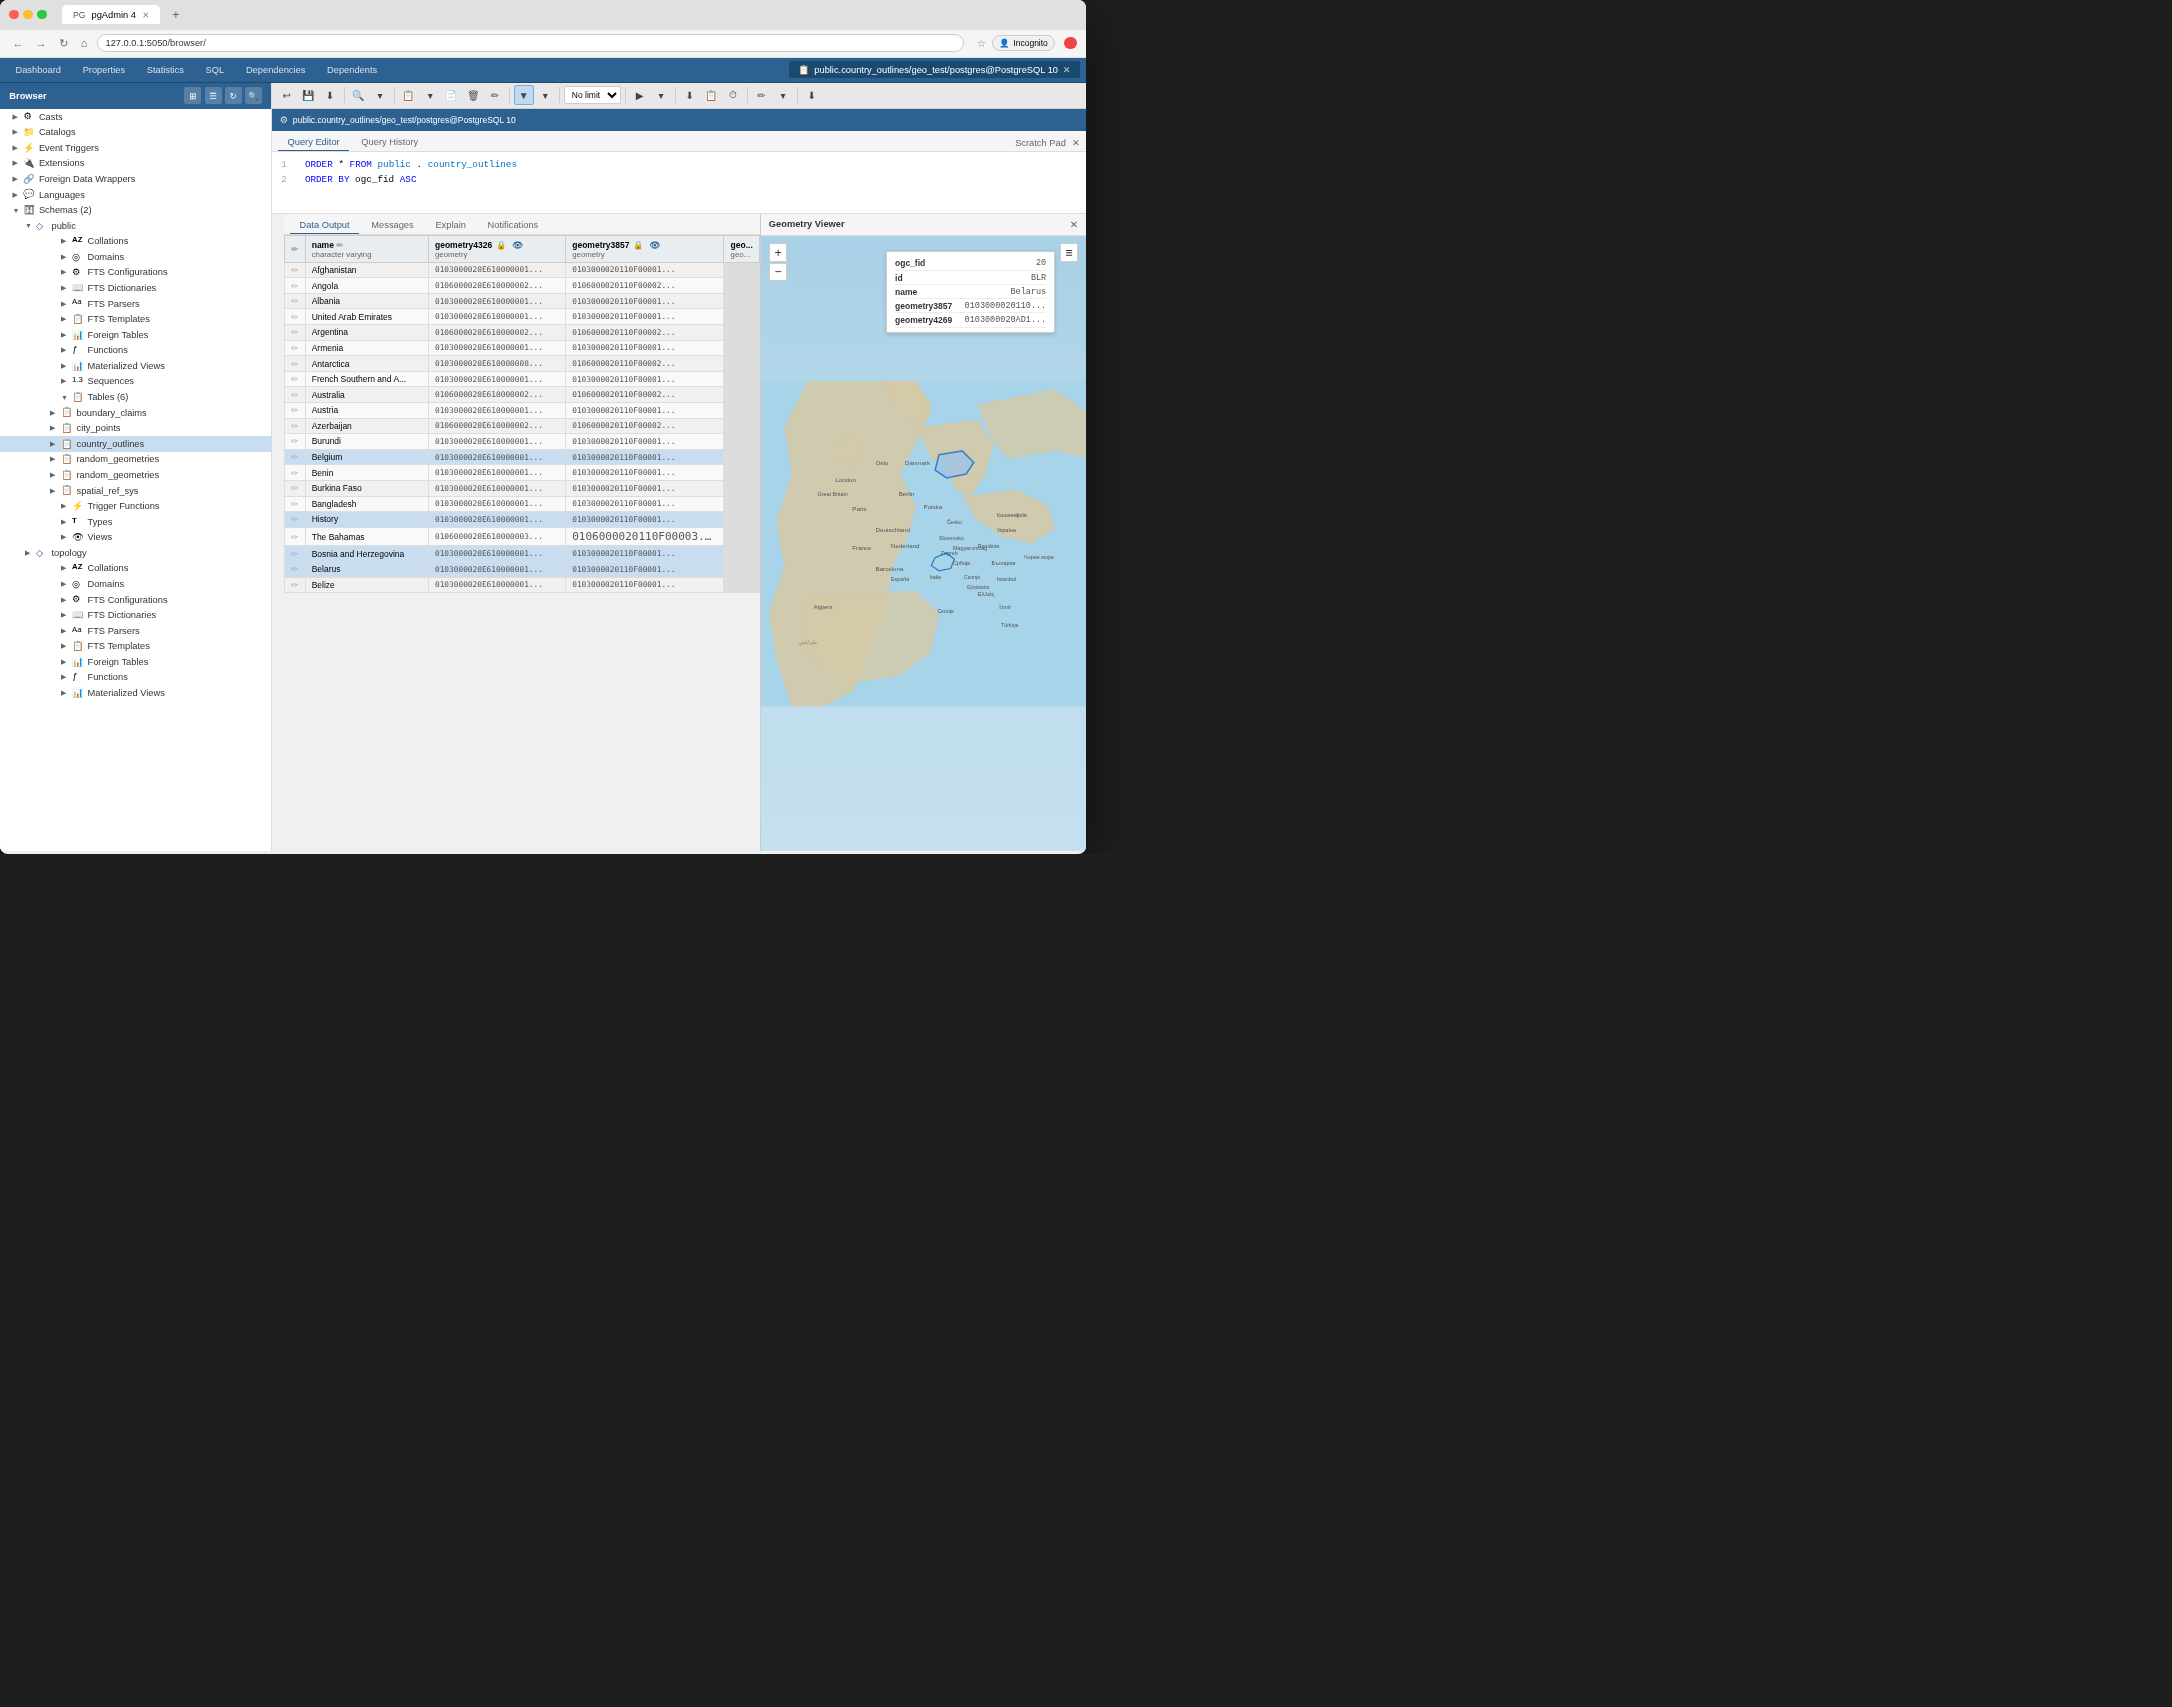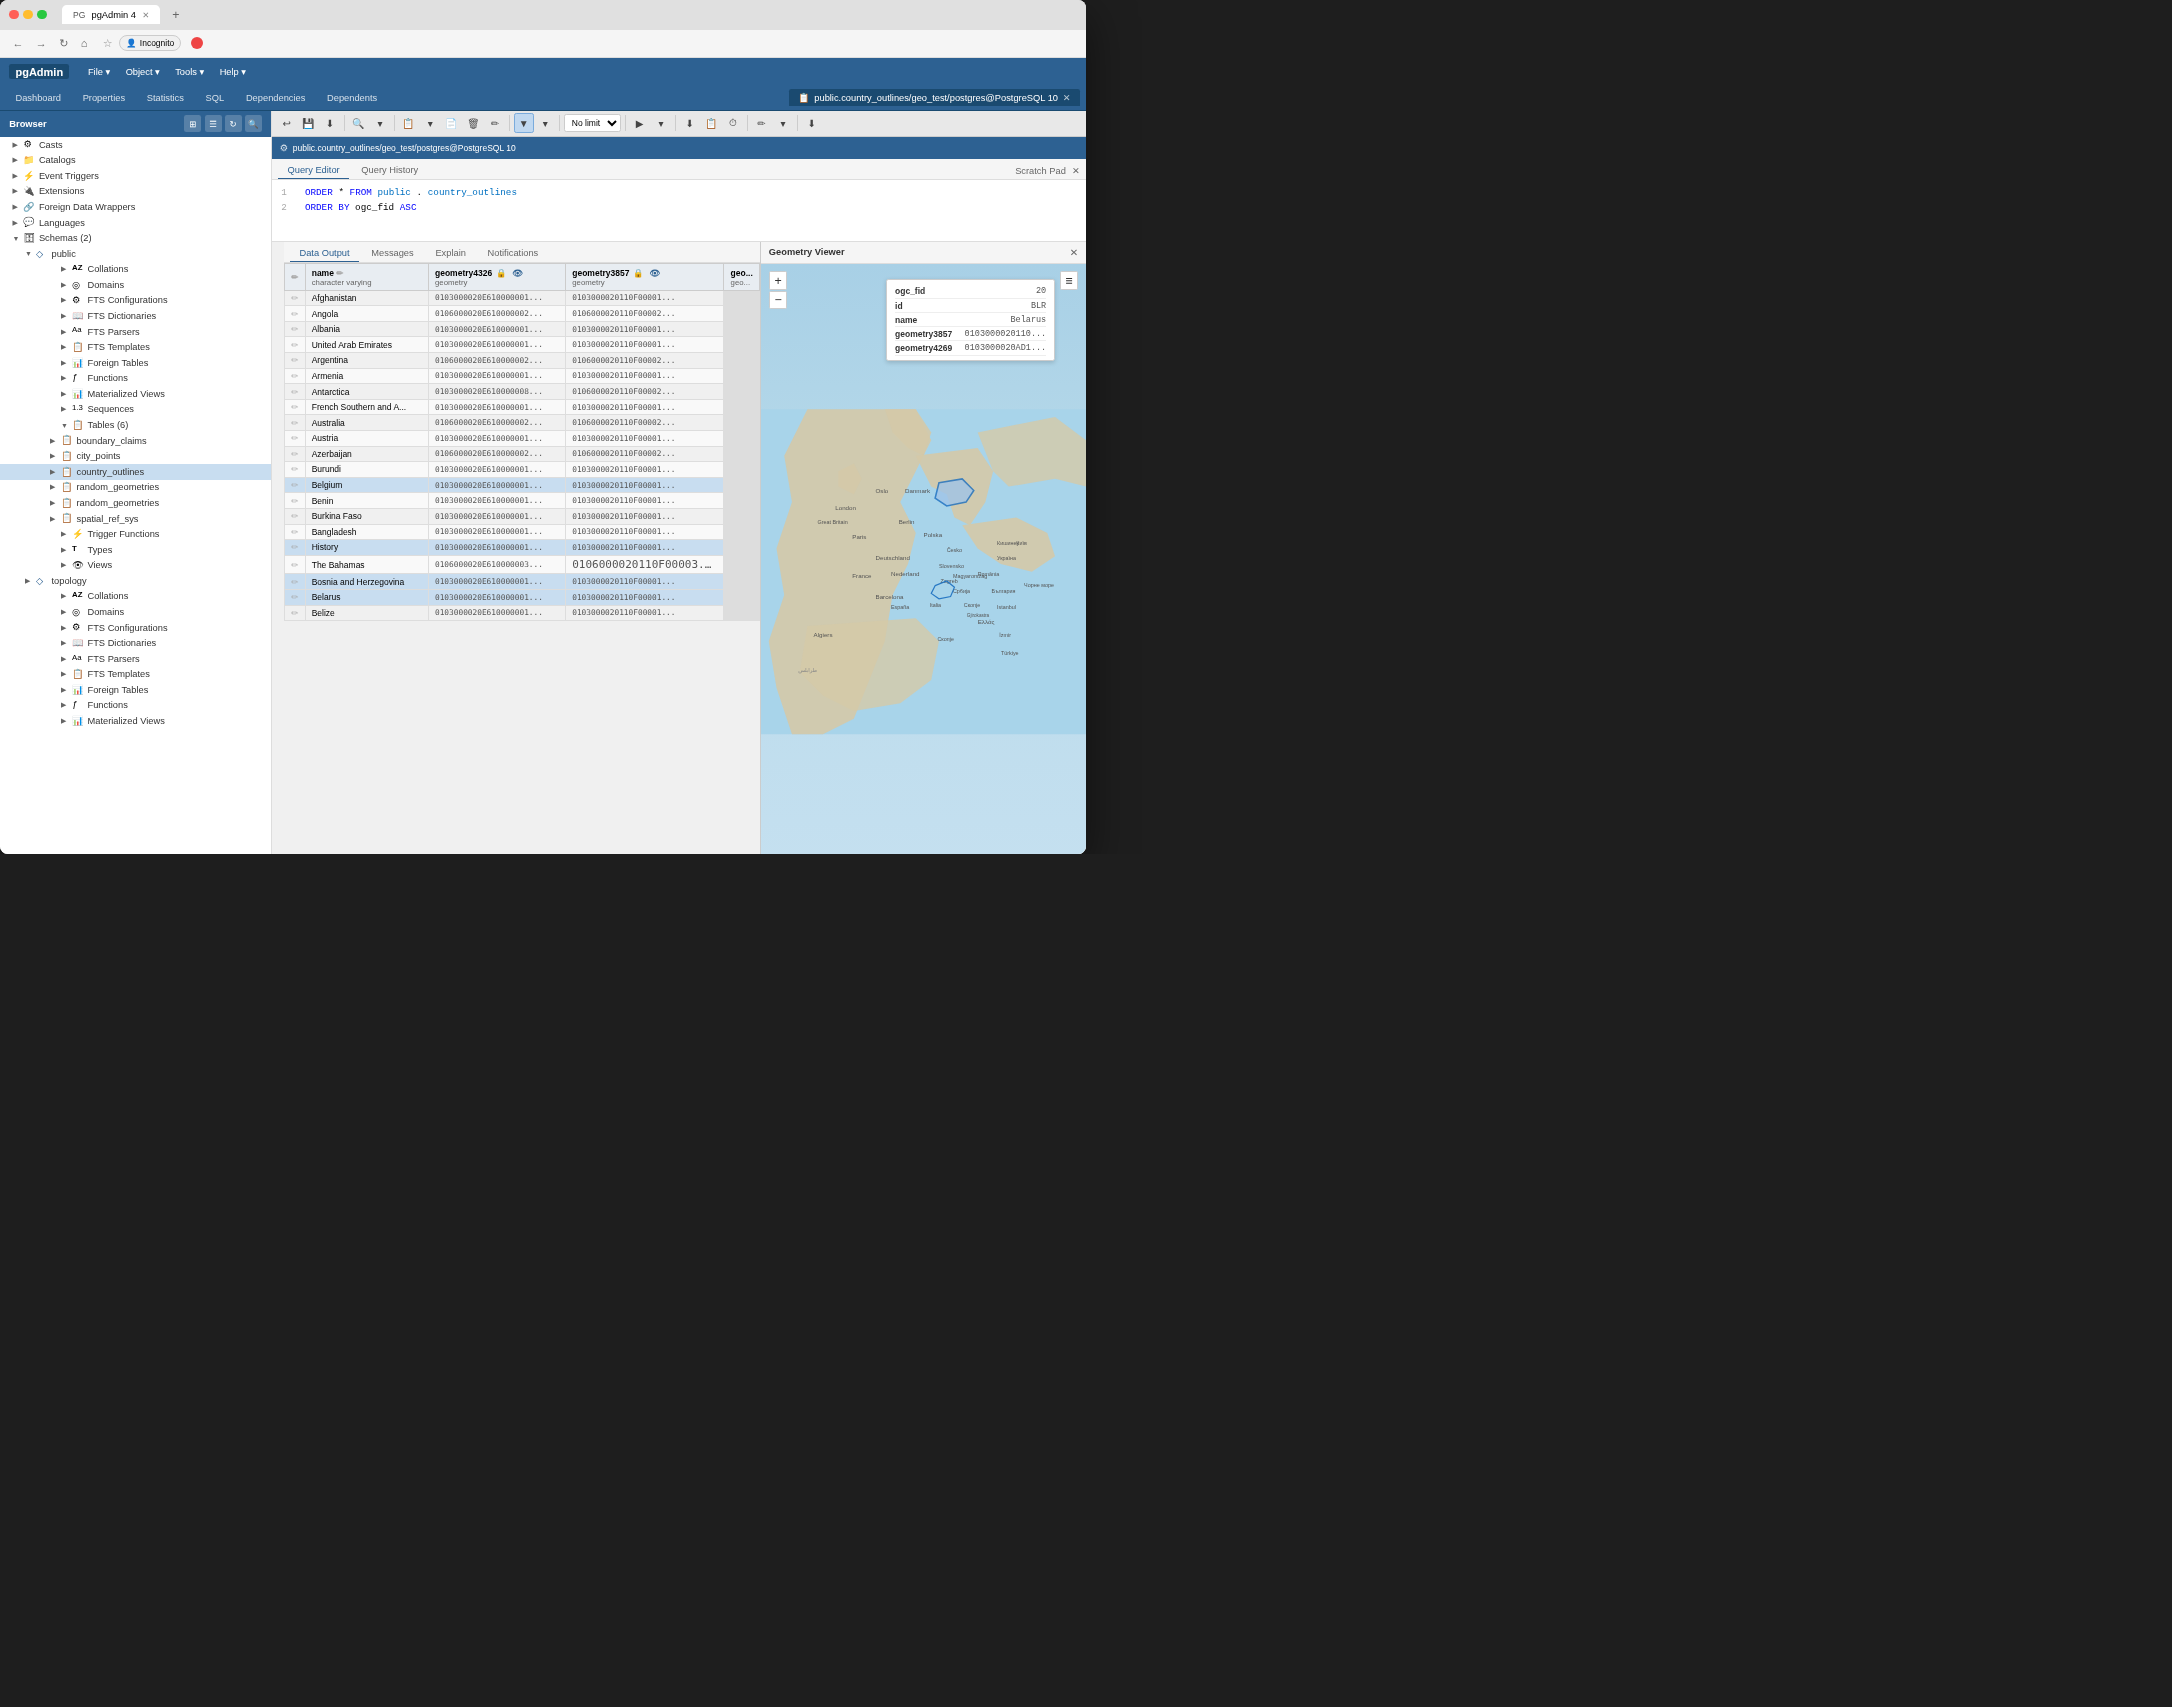--- a/index.html
+++ b/index.html
@@ -142,37 +142,31 @@
       <span class="tab-close">✕</span>
     </div>
     <button class="new-tab">+</button>
   </div>
 
   <div class="browserbar">
     <button class="nav-btn">←</button>
     <button class="nav-btn">→</button>
     <button class="nav-btn">↻</button>
     <button class="nav-btn">⌂</button>
+    <div class="url-bar">
+      <span>127.0.0.1:5050/browser/</span>
+    </div>
     <span class="bookmark-star">☆</span>
     <div class="incognito-btn">
       <span>👤</span>
       <span>Incognito</span>
     </div>
     <div style="width:12.4px;height:12.4px;background:#e44;border-radius:50%;margin-left:3.1px"></div>
   </div>
 
-  <div class="appheader">
-    <div class="pgadmin-logo">pgAdmin</div>
-    <div class="appheader-menu">
-      <span class="menu-item">File ▾</span>
-      <span class="menu-item">Object ▾</span>
-      <span class="menu-item">Tools ▾</span>
-      <span class="menu-item">Help ▾</span>
-    </div>
-  </div>
 
   <div class="tabbar">
     <span class="tabbar-item">Dashboard</span>
     <span class="tabbar-item">Properties</span>
     <span class="tabbar-item">Statistics</span>
     <span class="tabbar-item">SQL</span>
     <span class="tabbar-item">Dependencies</span>
     <span class="tabbar-item">Dependents</span>
     <span class="tabbar-item path">
       <span>📋</span>

